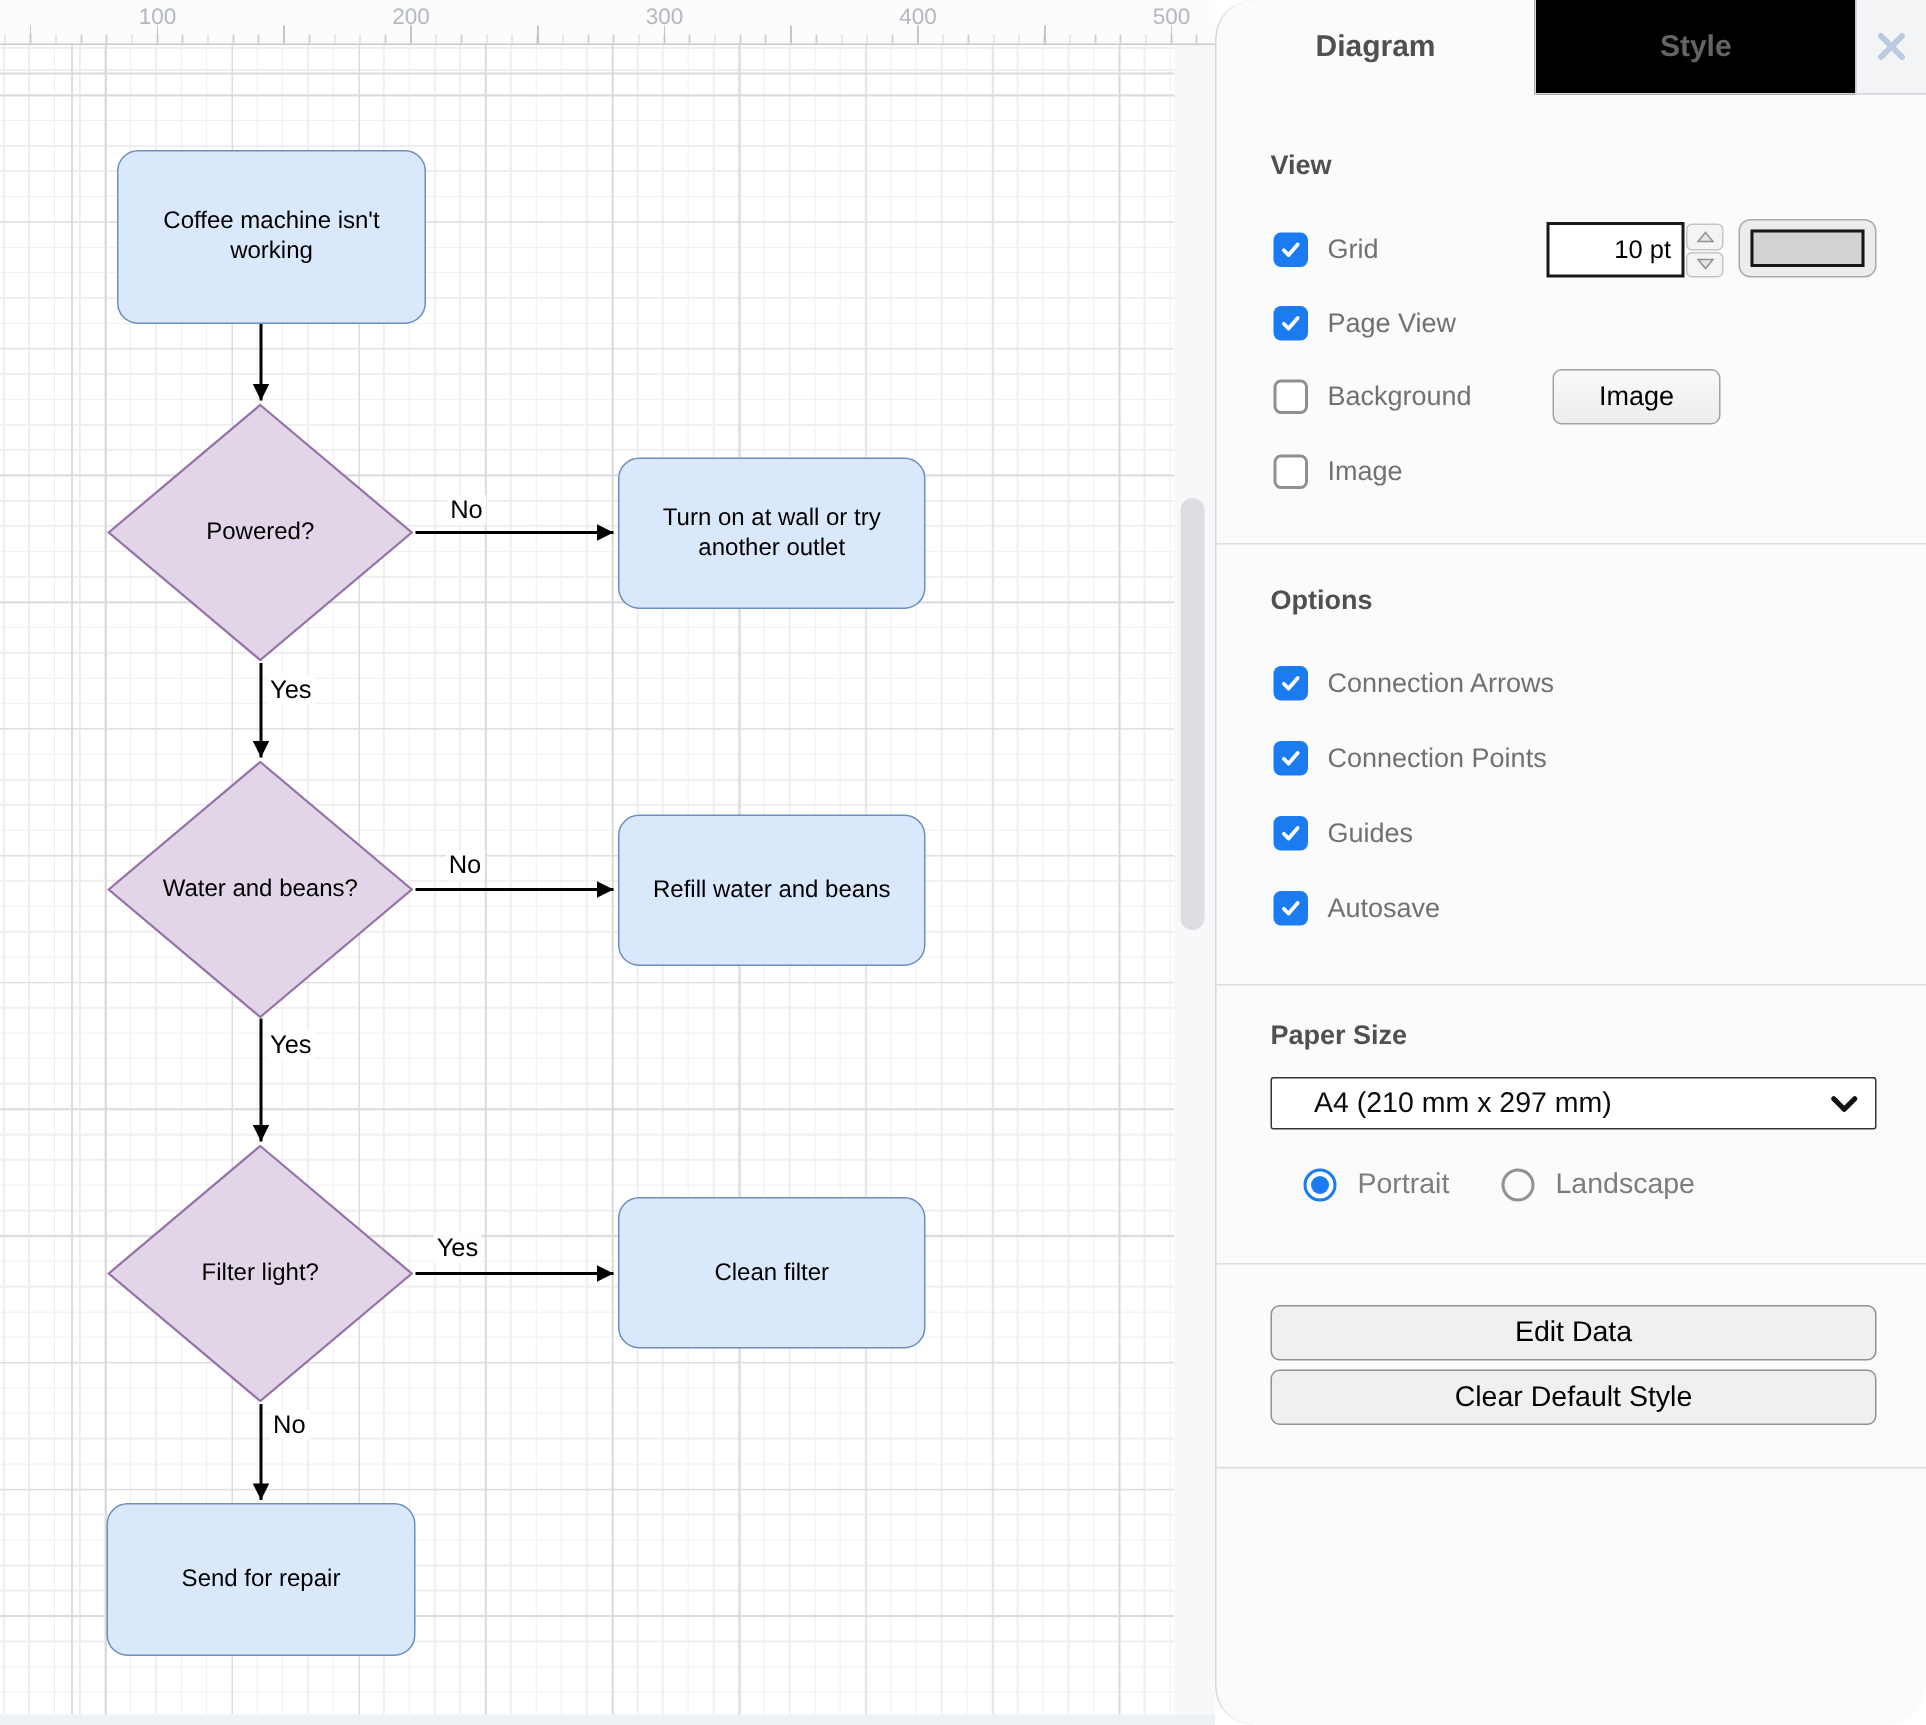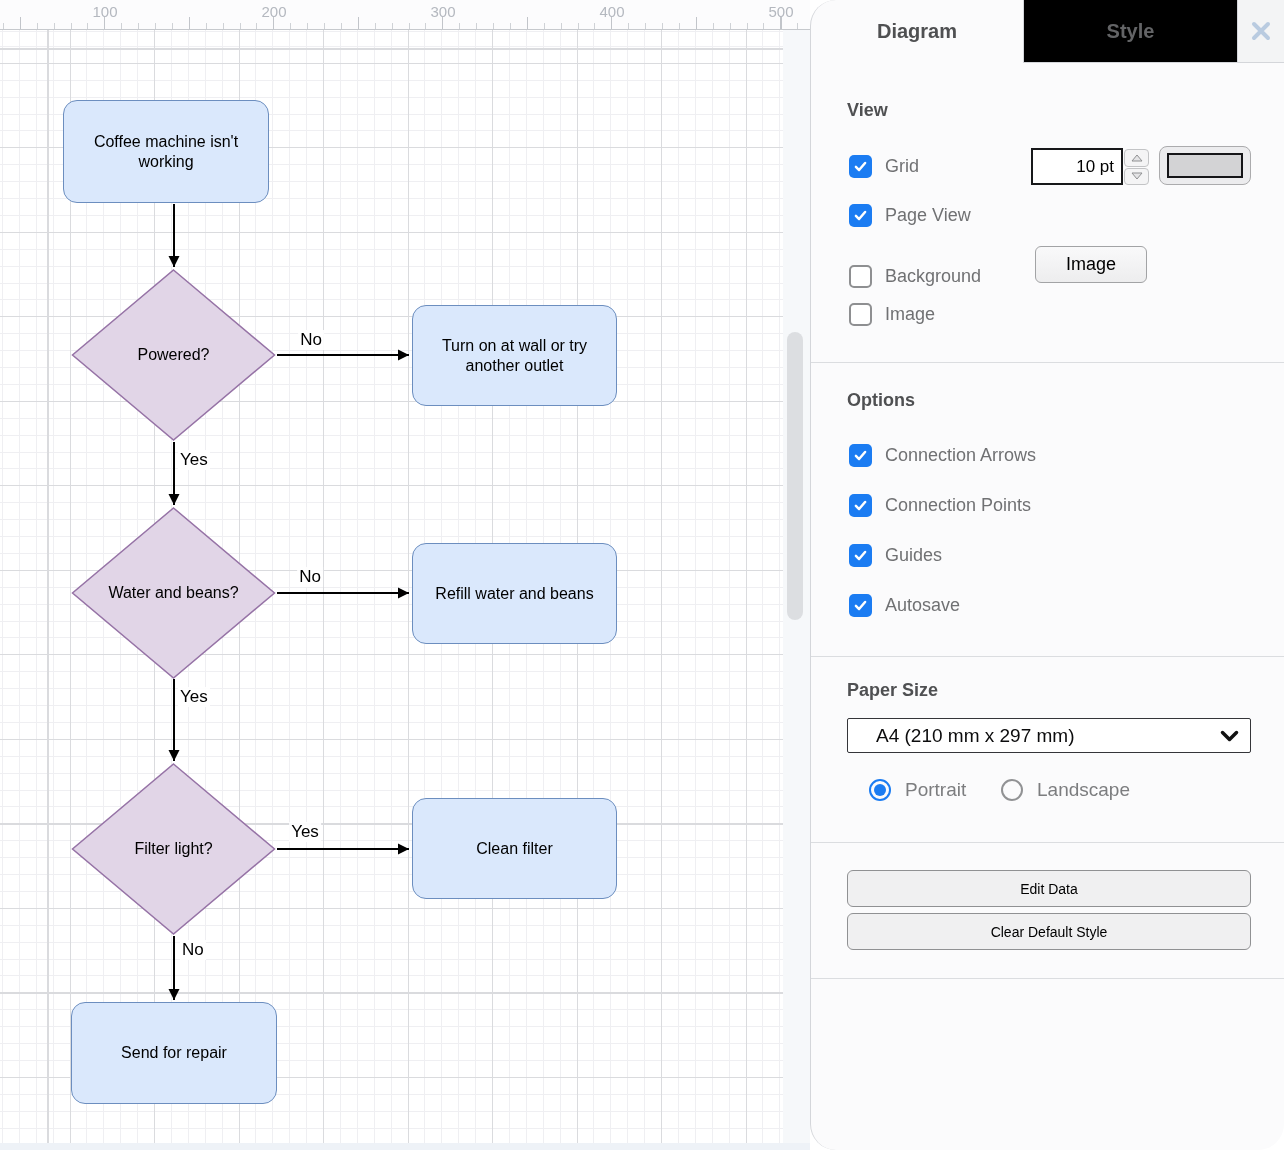--- a/index.html
+++ b/index.html
@@ -77,21 +77,21 @@
   .spinner { position:absolute; left:313px; top:149px; width:25px; height:36px;
     display:flex; flex-direction:column; gap:1px; }
   .spin-btn { flex:1; background:#f4f4f5; border:1px solid #c3c4c6; border-radius:4px;
     display:flex; align-items:center; justify-content:center; cursor:pointer; }
   .swatch { position:absolute; left:348px; top:146px; width:92px; height:39px;
     border-radius:8px; background:#ececee; border:1px solid #ababad;
     display:flex; align-items:center; justify-content:center; cursor:pointer; }
   .swatch-inner { width:76px; height:25px; background:#d3d3d5; border:2px solid #151518; }
 
   .btn { position:absolute; display:flex; align-items:center; justify-content:center;
-    font-size:14px; color:#000; background:#f0f0f1; border:1.5px solid #909193;
+    font-size:19px; color:#000; background:#f0f0f1; border:1.5px solid #909193;
     border-radius:6px; cursor:pointer; }
   .image-btn { left:224px; top:246px; width:112px; height:37px; font-size:18px;
     background:linear-gradient(#f9f9fa,#ededee); border-color:#a2a3a5; }
 
   .select { position:absolute; left:36px; top:718px; width:404px; height:35px;
     background:#fff; border:1.5px solid #343539; border-radius:2px;
     display:flex; align-items:center; padding-left:28px; font-size:19px; color:#0c0c0d;
     cursor:pointer; }
   .select svg { position:absolute; right:11px; top:11px; }
 
@@ -120,21 +120,21 @@
       <path d="M174,204 L174,267" marker-end="url(#arr)"></path>
       <path d="M277,355 L409,355" marker-end="url(#arr)"></path>
       <path d="M174,442 L174,505" marker-end="url(#arr)"></path>
       <path d="M277,593 L409,593" marker-end="url(#arr)"></path>
       <path d="M174,679 L174,761" marker-end="url(#arr)"></path>
       <path d="M277,849 L409,849" marker-end="url(#arr)"></path>
       <path d="M174,936 L174,1000" marker-end="url(#arr)"></path>
     </g>
   </svg>
 
-  <div class="node process" style="left:63px; top:100px; width:206px; height:103px;">Coffee machine isn't working</div>
+  <div class="node process" style="left:78px; top:100px; width:206px; height:116px;">Coffee machine isn't working</div>
 
   <div class="node decision" style="left:71px; top:269px; width:205px; height:172px;">
     <svg width="205" height="172">
       <polygon points="102.5,1 203.5,86 102.5,171 1.5,86" fill="#e1d5e7" stroke="#9673a6" stroke-width="1.5"></polygon>
     </svg>
     <span class="dlabel">Powered?</span>
   </div>
 
   <div class="node process" style="left:412px; top:305px; width:205px; height:101px;">Turn on at wall or try another outlet</div>
 
@@ -217,21 +217,21 @@
 
   <div class="crow" style="top:203px;">
     <span class="checkbox on">
       <svg width="17" height="17" viewBox="0 0 24 24">
         <path d="M5.5 12.5 L10 17 L18.5 7" stroke="#fff" stroke-width="3.5" fill="none" stroke-linecap="round" stroke-linejoin="round"></path>
         </svg>
     </span>
     <span class="clabel">Page View</span>
   </div>
 
-  <div class="crow" style="top:264px;">
+  <div class="crow" style="top:252px;">
     <span class="checkbox off"></span>
     <span class="clabel">Background</span>
   </div>
   <div class="btn image-btn">Image</div>
 
   <div class="crow" style="top:302px;">
     <span class="checkbox off"></span>
     <span class="clabel">Image</span>
   </div>
 

